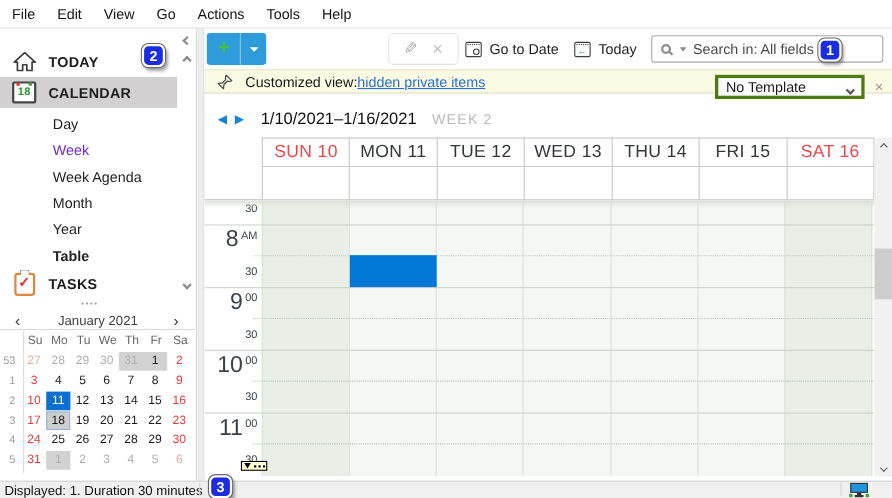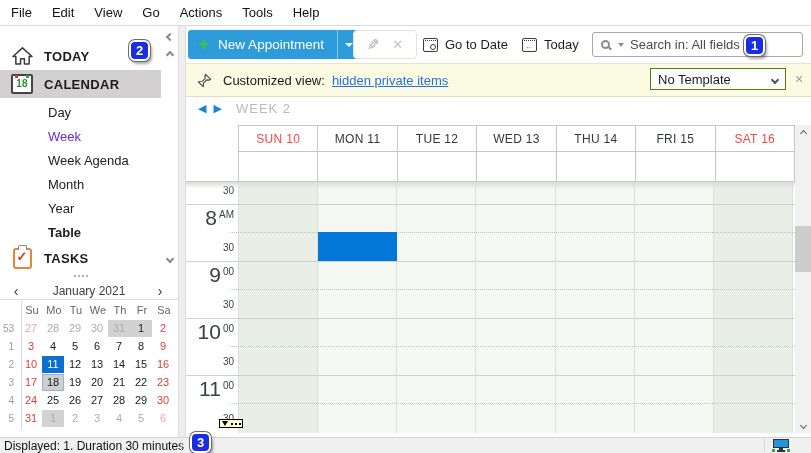--- a/index.html
+++ b/index.html
@@ -70,39 +70,39 @@
   .ico-cal .mag{position:absolute;right:1px;bottom:1px;width:6px;height:6px;border:1.3px solid #3c3c3c;border-radius:50%}
   .ico-cal .garr{position:absolute;left:2px;top:4px;font-size:8px;line-height:8px;color:#2e9e4f;font-weight:bold}
   .search{position:absolute;left:406px;top:6px;width:211px;height:25px;border:1px solid #a8a8a8;border-radius:3px;background:#fff;display:flex;align-items:center;padding-left:8px}
   .mag2{width:9px;height:9px;border:2px solid #8d8d8d;border-radius:50%;position:relative;flex:none}
   .mag2:after{content:"";position:absolute;width:5px;height:2px;background:#8d8d8d;transform:rotate(45deg);right:-4px;bottom:-2px}
   .sdd{width:0;height:0;border-left:3.5px solid transparent;border-right:3.5px solid transparent;border-top:4px solid #8d8d8d;margin:0 6px 0 8px}
   .search input{border:none;outline:none;flex:1;font-family:"Liberation Sans",sans-serif;font-size:13px;color:#333;background:transparent}
   .search input::placeholder{color:#4a4a4a;opacity:1}
 
   
-  .notice{position:absolute;top:37px;left:0;right:0;height:34px;background:#fbfae2;border-top:1px solid #e4e4cf;border-bottom:1px solid #dedec9;display:flex;align-items:center}
+  .notice{position:absolute;top:37px;left:0;right:0;height:22px;background:#fbfae2;border-top:1px solid #e4e4cf;border-bottom:1px solid #dedec9;display:flex;align-items:center}
   .pin{margin-left:11px;flex:none}
   .notice .nlabel{margin-left:11px;font-size:13px;color:#1a1a1a}
-  .notice a{margin-left:7px;font-size:13px;color:#2a6fd6;text-decoration:underline;cursor:pointer}
-  .tmpl{position:absolute;right:25px;top:4px;width:136px;height:22px;background:#fff;border:1px solid #4d7c0f;font-size:13px;display:flex;align-items:center;padding-left:7px;color:#1a1a1a}
+  .notice a{margin-left:0;font-size:13px;color:#2a6fd6;text-decoration:underline;cursor:pointer}
+  .tmpl{position:absolute;right:25px;top:4px;width:136px;height:22px;background:#fff;border:3px solid #4d7c0f;font-size:13px;display:flex;align-items:center;padding-left:7px;color:#1a1a1a}
   .tmpl .chev{position:absolute;right:7px;top:8px;border-color:#555}
   .nclose{position:absolute;right:4px;top:7px;font-size:14px;color:#9a9a9a;width:16px;text-align:center;line-height:16px}
 
   
   .wk-title{position:absolute;top:66px;left:0;right:0;height:33px;display:flex;align-items:center}
   .warr{font-size:11px;color:#1583d6;margin-left:12px;cursor:default}
   .warr + .warr{margin-left:7px}
   .wdate{margin-left:15px;font-size:15px;color:#111}
   .wlabel{margin-left:14px;font-size:13px;color:#b9b9b9;letter-spacing:1px}
 
   
   .day-headers{position:absolute;top:99px;left:0;width:609px;height:27px;display:flex}
   .dh-gutter{width:52px;flex:none}
-  .dh{flex:1;border-left:1px solid #c6c6c6;border-top:1px solid #c6c6c6;border-bottom:1px solid #c6c6c6;display:flex;align-items:center;justify-content:center;font-size:12px;color:#33363b;letter-spacing:.3px;background:#fff}
+  .dh{flex:1;border-left:1px solid #c6c6c6;border-top:1px solid #c6c6c6;border-bottom:1px solid #c6c6c6;display:flex;align-items:center;justify-content:center;font-size:16px;color:#33363b;letter-spacing:.3px;background:#fff}
   .dh:last-child{border-right:1px solid #c6c6c6}
   .dh.weekend{color:#e8494c}
   .allday{position:absolute;top:126px;left:0;width:609px;height:30px;display:flex;border-bottom:1px solid #c9c9c9}
   .ad{flex:1;border-left:1px solid #c6c6c6;background:#fff}
   .ad:last-child{border-right:1px solid #c6c6c6}
   .grid{position:absolute;top:156px;left:0;width:609px;height:251px;overflow:hidden;background:#fff}
   .grid-shadow{position:absolute;top:0;left:0;right:0;height:7px;background:linear-gradient(#d9ded8,rgba(217,222,216,0));z-index:5;pointer-events:none}
   .grid-cols{position:absolute;top:0;bottom:0;left:52px;width:555px;display:flex}
   .gcol{flex:1;border-left:1px solid #dbdfd9;background:#f4f7f2}
   .gcol:last-child{border-right:1px solid #dbdfd9}
@@ -289,21 +289,20 @@
   </div>
 </div>
 
 <div class="strip"></div>
 
 <div class="panel">
 
   <div class="toolbar">
     <div class="btn-new">
       <span class="plus">+</span>
-      <span class="lbl">New Appointment</span>
       <span class="dd">
           <b></b>
         </span>
     </div>
     <div class="edit-group">
       <span class="pencil">✎</span>
       <span class="xgray">✕</span>
     </div>
     <div class="tb-btn" style="left:237px">
       <span class="ico-cal">
@@ -335,20 +334,21 @@
     <div class="tmpl">
       <span>No Template</span>
       <span class="chev down"></span>
     </div>
     <span class="nclose">×</span>
   </div>
 
   <div class="wk-title">
     <span class="warr">◀</span>
     <span class="warr">▶</span>
+    <span class="wdate">1/10/2021–1/16/2021</span>
     <span class="wlabel">WEEK 2</span>
   </div>
 
   <div class="day-headers">
     <div class="dh-gutter"></div>
     <div style="display:flex;flex:1" id="day-headers-cells">
         <div class="dh weekend">SUN 10</div>
         <div class="dh">MON 11</div>
         <div class="dh">TUE 12</div>
         <div class="dh">WED 13</div>

